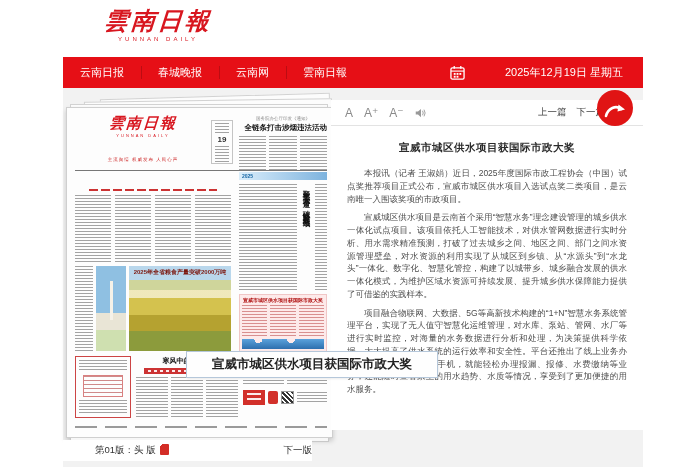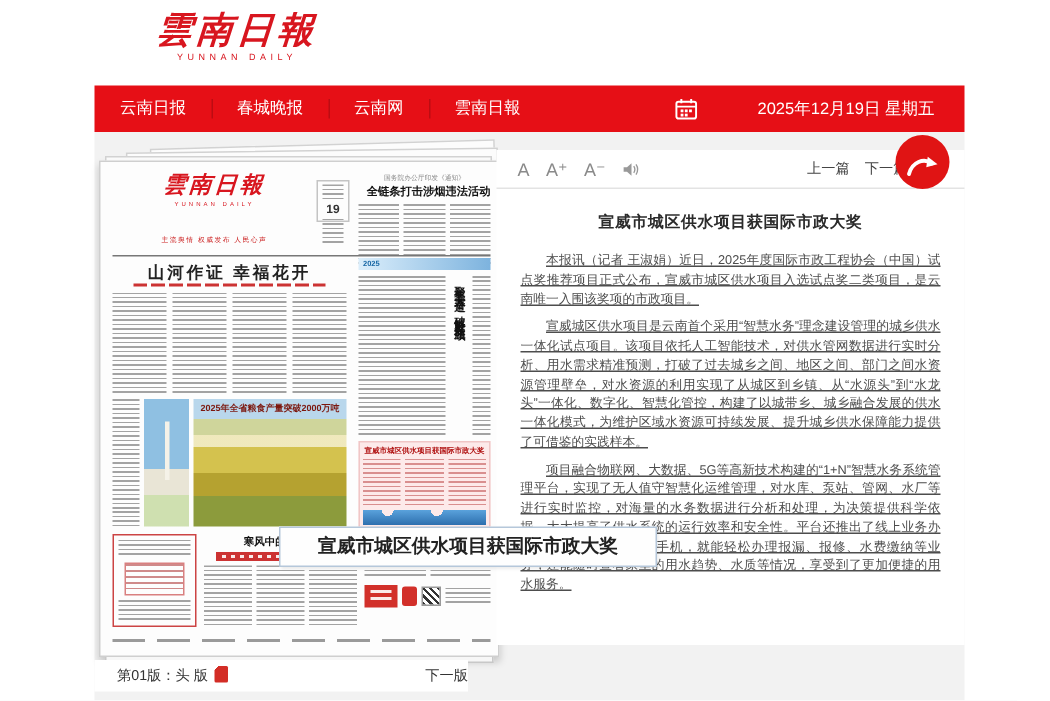--- a/index.html
+++ b/index.html
@@ -31,21 +31,21 @@
   .paper { position:absolute; left:66px; top:107px; width:267px; height:331px; background:#fdfdfd; border:1px solid #cfcfcf; box-shadow:0 3px 5px rgba(0,0,0,0.18); cursor:pointer; }
   .paper::after { content:""; position:absolute; left:3px; right:3px; bottom:-5px; height:3px; background:#f7f7f7; border:1px solid #c8c8c8; border-top:none; }
 
   .faux { background-image:repeating-linear-gradient(to bottom,#a3a3a3 0 1px,transparent 1px 3px); }
   .faux-pink { background-image:repeating-linear-gradient(to bottom,#d98f8f 0 1px,transparent 1px 3px); }
 
   .np-mast { position:absolute; left:10px; top:6px; width:132px; text-align:center; }
   .np-logo { font-size:15px; font-weight:bold; font-style:italic; color:#d8161f; letter-spacing:2px; transform:skewX(-4deg); display:inline-block; }
   .np-logo-sub { font-size:4px; color:#d8161f; letter-spacing:2px; }
   .np-slogan { position:absolute; left:10px; top:49px; width:132px; font-size:4.5px; color:#c22; text-align:center; letter-spacing:1px; }
-  .np-datebox { position:absolute; left:144px; top:12px; width:22px; height:28px; border:1px solid #c4c4c4; padding:2px 3px; }
+  .np-datebox { position:absolute; left:144px; top:12px; width:22px; height:44px; border:1px solid #c4c4c4; padding:2px 3px; }
   .np-date-day { font-size:8px; font-weight:bold; color:#333; text-align:center; margin:2px 0; }
   .np-datebox .faux { height:10px; }
   .np-notice { position:absolute; left:172px; top:8px; width:88px; }
   .np-notice-kicker { font-size:4.5px; color:#888; text-align:center; }
   .np-notice-headline { font-size:7.5px; font-weight:bold; color:#111; text-align:right; margin:2px 0 3px; white-space:nowrap; }
   .np-notice-cols { display:flex; gap:3px; height:42px; }
   .np-notice-cols .faux { flex:1; }
   .np-rule { position:absolute; left:8px; top:62px; width:252px; height:1px; background:#777; }
   .np-headline { position:absolute; left:8px; top:66px; width:156px; text-align:center; font-size:11px; font-weight:bold; color:#222; letter-spacing:2px; white-space:nowrap; }
   .np-subline { position:absolute; left:22px; top:81px; width:128px; height:2px; background:repeating-linear-gradient(90deg,#c33 0 9px,transparent 9px 12px); }
@@ -85,36 +85,36 @@
   .np-qr-row { display:flex; gap:3px; margin-top:4px; align-items:center; }
   .np-qr-redbox { width:22px; height:15px; background:#d2302a; position:relative; }
   .np-qr-redbox::after { content:""; position:absolute; inset:3px 4px; background:repeating-linear-gradient(to bottom,rgba(255,255,255,0.9) 0 2px,transparent 2px 5px); }
   .np-logo-chip { width:10px; height:13px; background:#d2302a; border-radius:2px; }
   .np-qr { width:13px; height:13px; border:1px solid #999; background:repeating-linear-gradient(45deg,#333 0 1.5px,#fff 1.5px 3.5px); }
   .np-qr-lines { flex:1; height:12px; }
   .np-footline { position:absolute; left:8px; top:318px; width:252px; height:2px; background-image:repeating-linear-gradient(90deg,#9a9a9a 0 22px,transparent 22px 30px); }
 
   
   .pagination { position:absolute; left:63px; top:440px; width:249px; height:21px; background:#fff; display:flex; align-items:center; font-size:9.5px; color:#333; }
-  .page-label { margin-left:15px; display:flex; gap:4px; cursor:pointer; }
+  .page-label { margin-left:32px; display:flex; gap:4px; cursor:pointer; }
   .pdf-icon { width:9px; height:11px; background:linear-gradient(135deg,#fff 0 2px,#d32d26 2px); display:inline-block; border-radius:1px; }
   .next-page { margin-left:auto; cursor:pointer; }
 
   
   .card { position:absolute; left:331px; top:100px; width:312px; min-height:330px; background:#fff; }
   .toolbar { height:26px; display:flex; align-items:center; border-bottom:1px solid #e3e3e3; padding-left:14px; position:relative; }
   .font-btn { font-size:12px; color:#8a8a8a; margin-right:11px; cursor:pointer; }
   .speaker { width:12px; height:12px; cursor:pointer; }
   .pager { margin-left:auto; margin-right:38px; font-size:9.5px; color:#444; display:flex; gap:10px; }
   .pager span { cursor:pointer; }
   .return-btn { position:absolute; left:266px; top:-10px; width:36px; height:36px; border-radius:50%; background:#e01414; cursor:pointer; }
   .return-btn svg { position:absolute; left:7px; top:12px; }
   .article-title { margin-top:15px; text-align:center; font-size:10.5px; font-weight:bold; color:#2b2b2b; letter-spacing:0.5px; }
   .article-body { padding:6px 16px 12px; }
-  .article-body p { font-size:8.5px; line-height:1.5; color:#4d4d4d; text-align:justify; text-indent:2em; margin:6px 0;text-decoration:underline; }
+  .article-body p { font-size:8.5px; line-height:1.5; color:#4d4d4d; text-align:justify; text-indent:2em; margin:6px 0; }
 
   
   .tooltip { position:absolute; left:186px; top:351px; width:252px; height:27px; background:#fefefe; border:1px solid #b5c7da; z-index:50; display:flex; align-items:center; justify-content:center; font-size:12.5px; font-weight:bold; color:#222; box-shadow:1px 1px 2px rgba(0,0,0,0.08); white-space:nowrap; }
 </style>
 </head>
 <body>
 
 <div class="screen">
 
   <div class="header">
@@ -165,21 +165,20 @@
     <div class="np-notice">
       <div class="np-notice-kicker">国务院办公厅印发《通知》</div>
       <div class="np-notice-headline">全链条打击涉烟违法活动</div>
       <div class="np-notice-cols">
         <div class="faux"></div>
           <div class="faux"></div>
           <div class="faux"></div>
       </div>
     </div>
     <div class="np-rule"></div>
-    <div class="np-headline">山河作证 幸福花开</div>
     <div class="np-subline"></div>
     <div class="np-cols4">
       <div class="faux"></div>
         <div class="faux"></div>
         <div class="faux"></div>
         <div class="faux"></div>
     </div>
     <div class="np-photo-row">
       <div class="np-col-narrow faux"></div>
       <div class="np-photo-small"></div>

